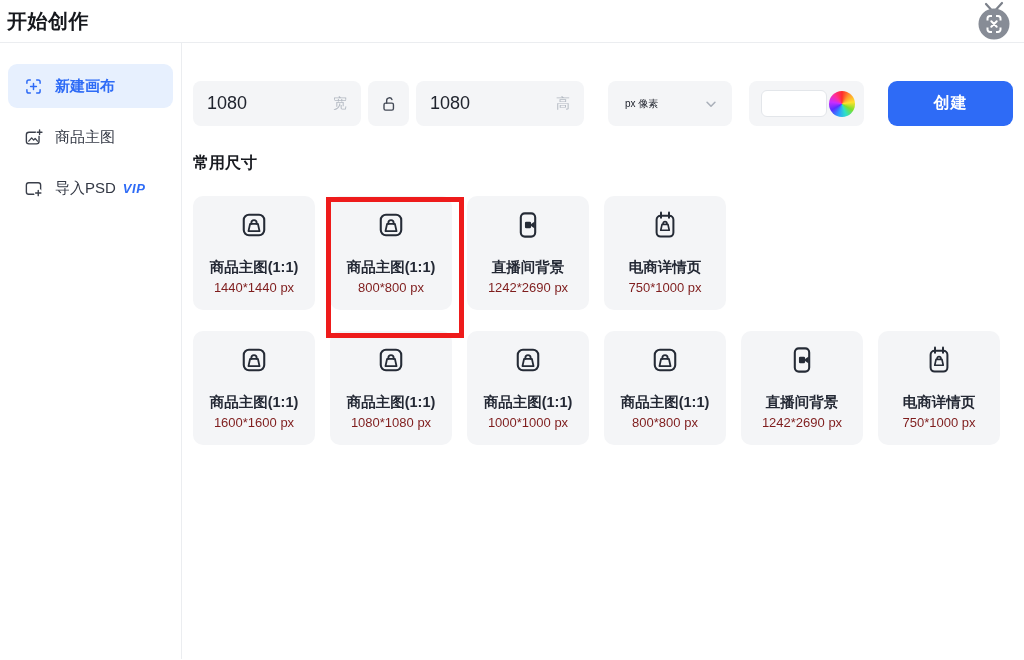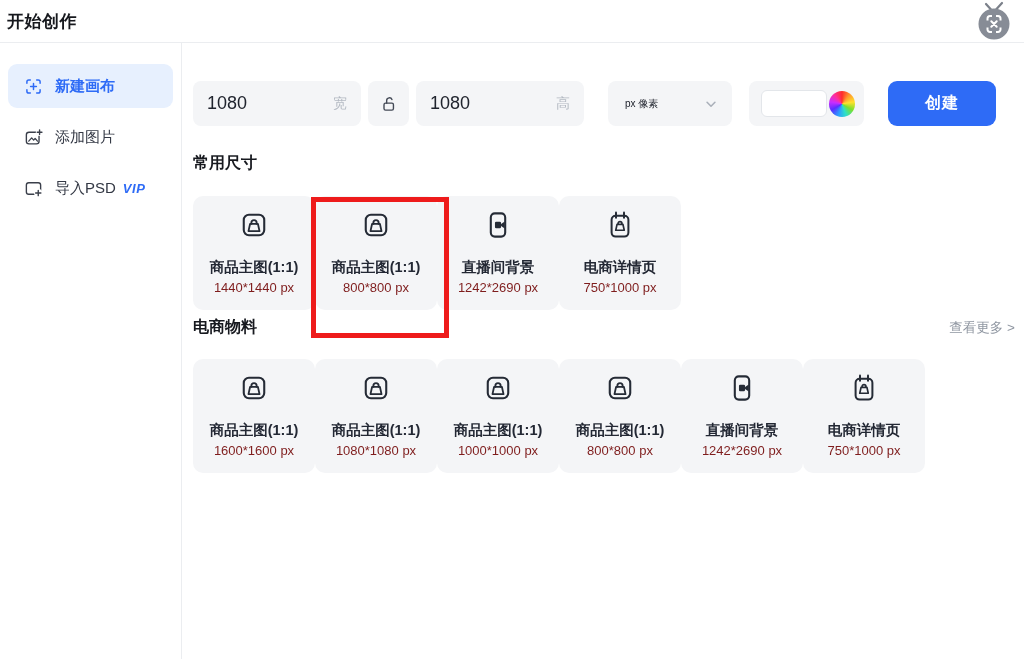--- a/index.html
+++ b/index.html
@@ -2,21 +2,21 @@
 <html><head>
 <meta charset="utf-8">
 <style>
   * { margin:0; padding:0; box-sizing:border-box; }
   html,body { width:1024px; height:660px; background:#fff; }
   body { font-family:"Liberation Sans","DejaVu Sans",sans-serif; color:#20242e; overflow:hidden; }
   .app { position:relative; width:1024px; height:660px; background:#fff; }
 
   
   .header { position:relative; height:43px; border-bottom:1px solid #ebedf0; display:flex; align-items:center; }
-  .page-title { font-size:17px; font-weight:700; color:#16181d; margin-left:7px; letter-spacing:.5px; }
+  .page-title { font-size:20px; font-weight:700; color:#16181d; margin-left:7px; letter-spacing:.5px; }
   .capture-btn { position:absolute; right:10px; top:1px; width:40px; height:40px; cursor:pointer; }
 
   
   .body-wrap { display:flex; height:616px; }
   .sidebar { width:182px; border-right:1px solid #ebedf0; padding-top:21px; flex-shrink:0; }
   .side-item { display:flex; align-items:center; height:44px; margin:0 8px 7px 8px; border-radius:9px; padding-left:16px; cursor:pointer; color:#333844; font-size:15px; font-weight:500; }
   .side-item .s-icon { width:19px; height:19px; margin-right:12px; flex-shrink:0; }
   .side-item.active { background:#e7f0fe; color:#2e6bf6; font-weight:600; }
   .vip { font-style:italic; font-weight:800; font-size:13px; color:#2e6bf6; margin-left:7px; letter-spacing:.5px; }
 
@@ -28,25 +28,25 @@
   .dim-input { position:relative; width:168px; height:45px; background:#f4f5f7; border-radius:8px; display:flex; align-items:center; padding:0 14px; margin-right:7px; }
   .dim-input input { border:none; background:transparent; outline:none; width:100px; font-size:18px; color:#20242e; font-family:inherit; }
   .dim-suffix { position:absolute; right:14px; color:#b4bac3; font-size:14px; }
   .lock-btn { width:41px; height:45px; background:#f4f5f7; border-radius:8px; border:none; display:flex; align-items:center; justify-content:center; cursor:pointer; margin-right:7px; }
   .lock-btn svg { width:20px; height:20px; }
   .unit-select { width:124px; height:45px; background:#f4f5f7; border-radius:8px; display:flex; align-items:center; padding:0 14px 0 17px; margin-left:17px; cursor:pointer; justify-content:space-between; font-size:10px; color:#20242e; }
   .chev { width:14px; height:14px; }
   .color-field { width:115px; height:45px; background:#f4f5f7; border-radius:8px; margin-left:17px; display:flex; align-items:center; padding:0 9px 0 12px; justify-content:space-between; cursor:pointer; }
   .swatch { width:66px; height:27px; background:#fff; border:1px solid #e3e6ea; border-radius:6px; }
   .wheel { width:26px; height:26px; border-radius:50%; background:conic-gradient(#ff2d2d,#ff9a2d,#ffe12d,#7ce02d,#2de0c8,#2d9aff,#5b2dff,#c82dff,#ff2d9a,#ff2d2d); cursor:pointer; }
-  .create-btn { width:108px; height:45px; margin-left:24px; background:#2e6bf6; color:#fff; font-size:16px; font-weight:600; border:none; border-radius:9px; cursor:pointer; font-family:inherit; letter-spacing:1px; }
+  .create-btn { width:125px; height:45px; margin-left:24px; background:#2e6bf6; color:#fff; font-size:16px; font-weight:600; border:none; border-radius:9px; cursor:pointer; font-family:inherit; letter-spacing:1px; }
 
   
   .common-title { margin-top:27px; }
-  .card-grid { display:flex; margin-top:22px; }
+  .card-grid { display:flex; gap:15px; margin-top:22px; }
   .row-head { display:flex; align-items:center; justify-content:space-between; margin-top:7px; }
   .see-more { font-size:13.5px; color:#8f96a1; cursor:pointer; }
   .grid2 { margin-top:21px; }
 
   
   .card { position:relative; width:122px; height:114px; background:#f4f5f7; border-radius:10px; display:flex; flex-direction:column; align-items:center; padding-top:13px; cursor:pointer; flex-shrink:0; }
   .card-icon { width:32px; height:32px; color:#252b36; }
   .card-title { margin-top:17px; font-size:14.5px; font-weight:600; color:#232834; white-space:nowrap; }
   .card-size { margin-top:3px; font-size:13px; color:#7f1d1d; white-space:nowrap; }
   .card.highlighted::after { content:""; position:absolute; top:1px; left:-4px; right:-12px; bottom:-28px; border:5px solid #ee1b1b; pointer-events:none; z-index:3; }
@@ -129,21 +129,21 @@
       <div class="side-item active">
         <svg class="s-icon" style="color:#2e6bf6">
             <use href="#icon-new-canvas"></use>
           </svg>
         <span>新建画布</span>
       </div>
       <div class="side-item">
         <svg class="s-icon" style="color:#3a3f4a">
             <use href="#icon-add-image"></use>
           </svg>
-        <span>添加图片</span>
+        <span>商品主图</span>
       </div>
       <div class="side-item">
         <svg class="s-icon" style="color:#3a3f4a">
             <use href="#icon-import-psd"></use>
           </svg>
         <span>导入PSD</span>
         <span class="vip">VIP</span>
       </div>
     </div>
 
@@ -201,24 +201,20 @@
   </div>
           <div class="card">
     <svg class="card-icon">
               <use href="#icon-detail-page"></use>
             </svg>
     <div class="card-title">电商详情页</div>
     <div class="card-size">750*1000 px</div>
   </div>
         </div>
 
-      <div class="row-head">
-        <div class="section-title">电商物料</div>
-        <div class="see-more">查看更多 &gt;</div>
-      </div>
       <div class="card-grid grid2">
           <div class="card">
     <svg class="card-icon">
               <use href="#icon-shopping-bag"></use>
             </svg>
     <div class="card-title">商品主图(1:1)</div>
     <div class="card-size">1600*1600 px</div>
   </div>
           <div class="card">
     <svg class="card-icon">

